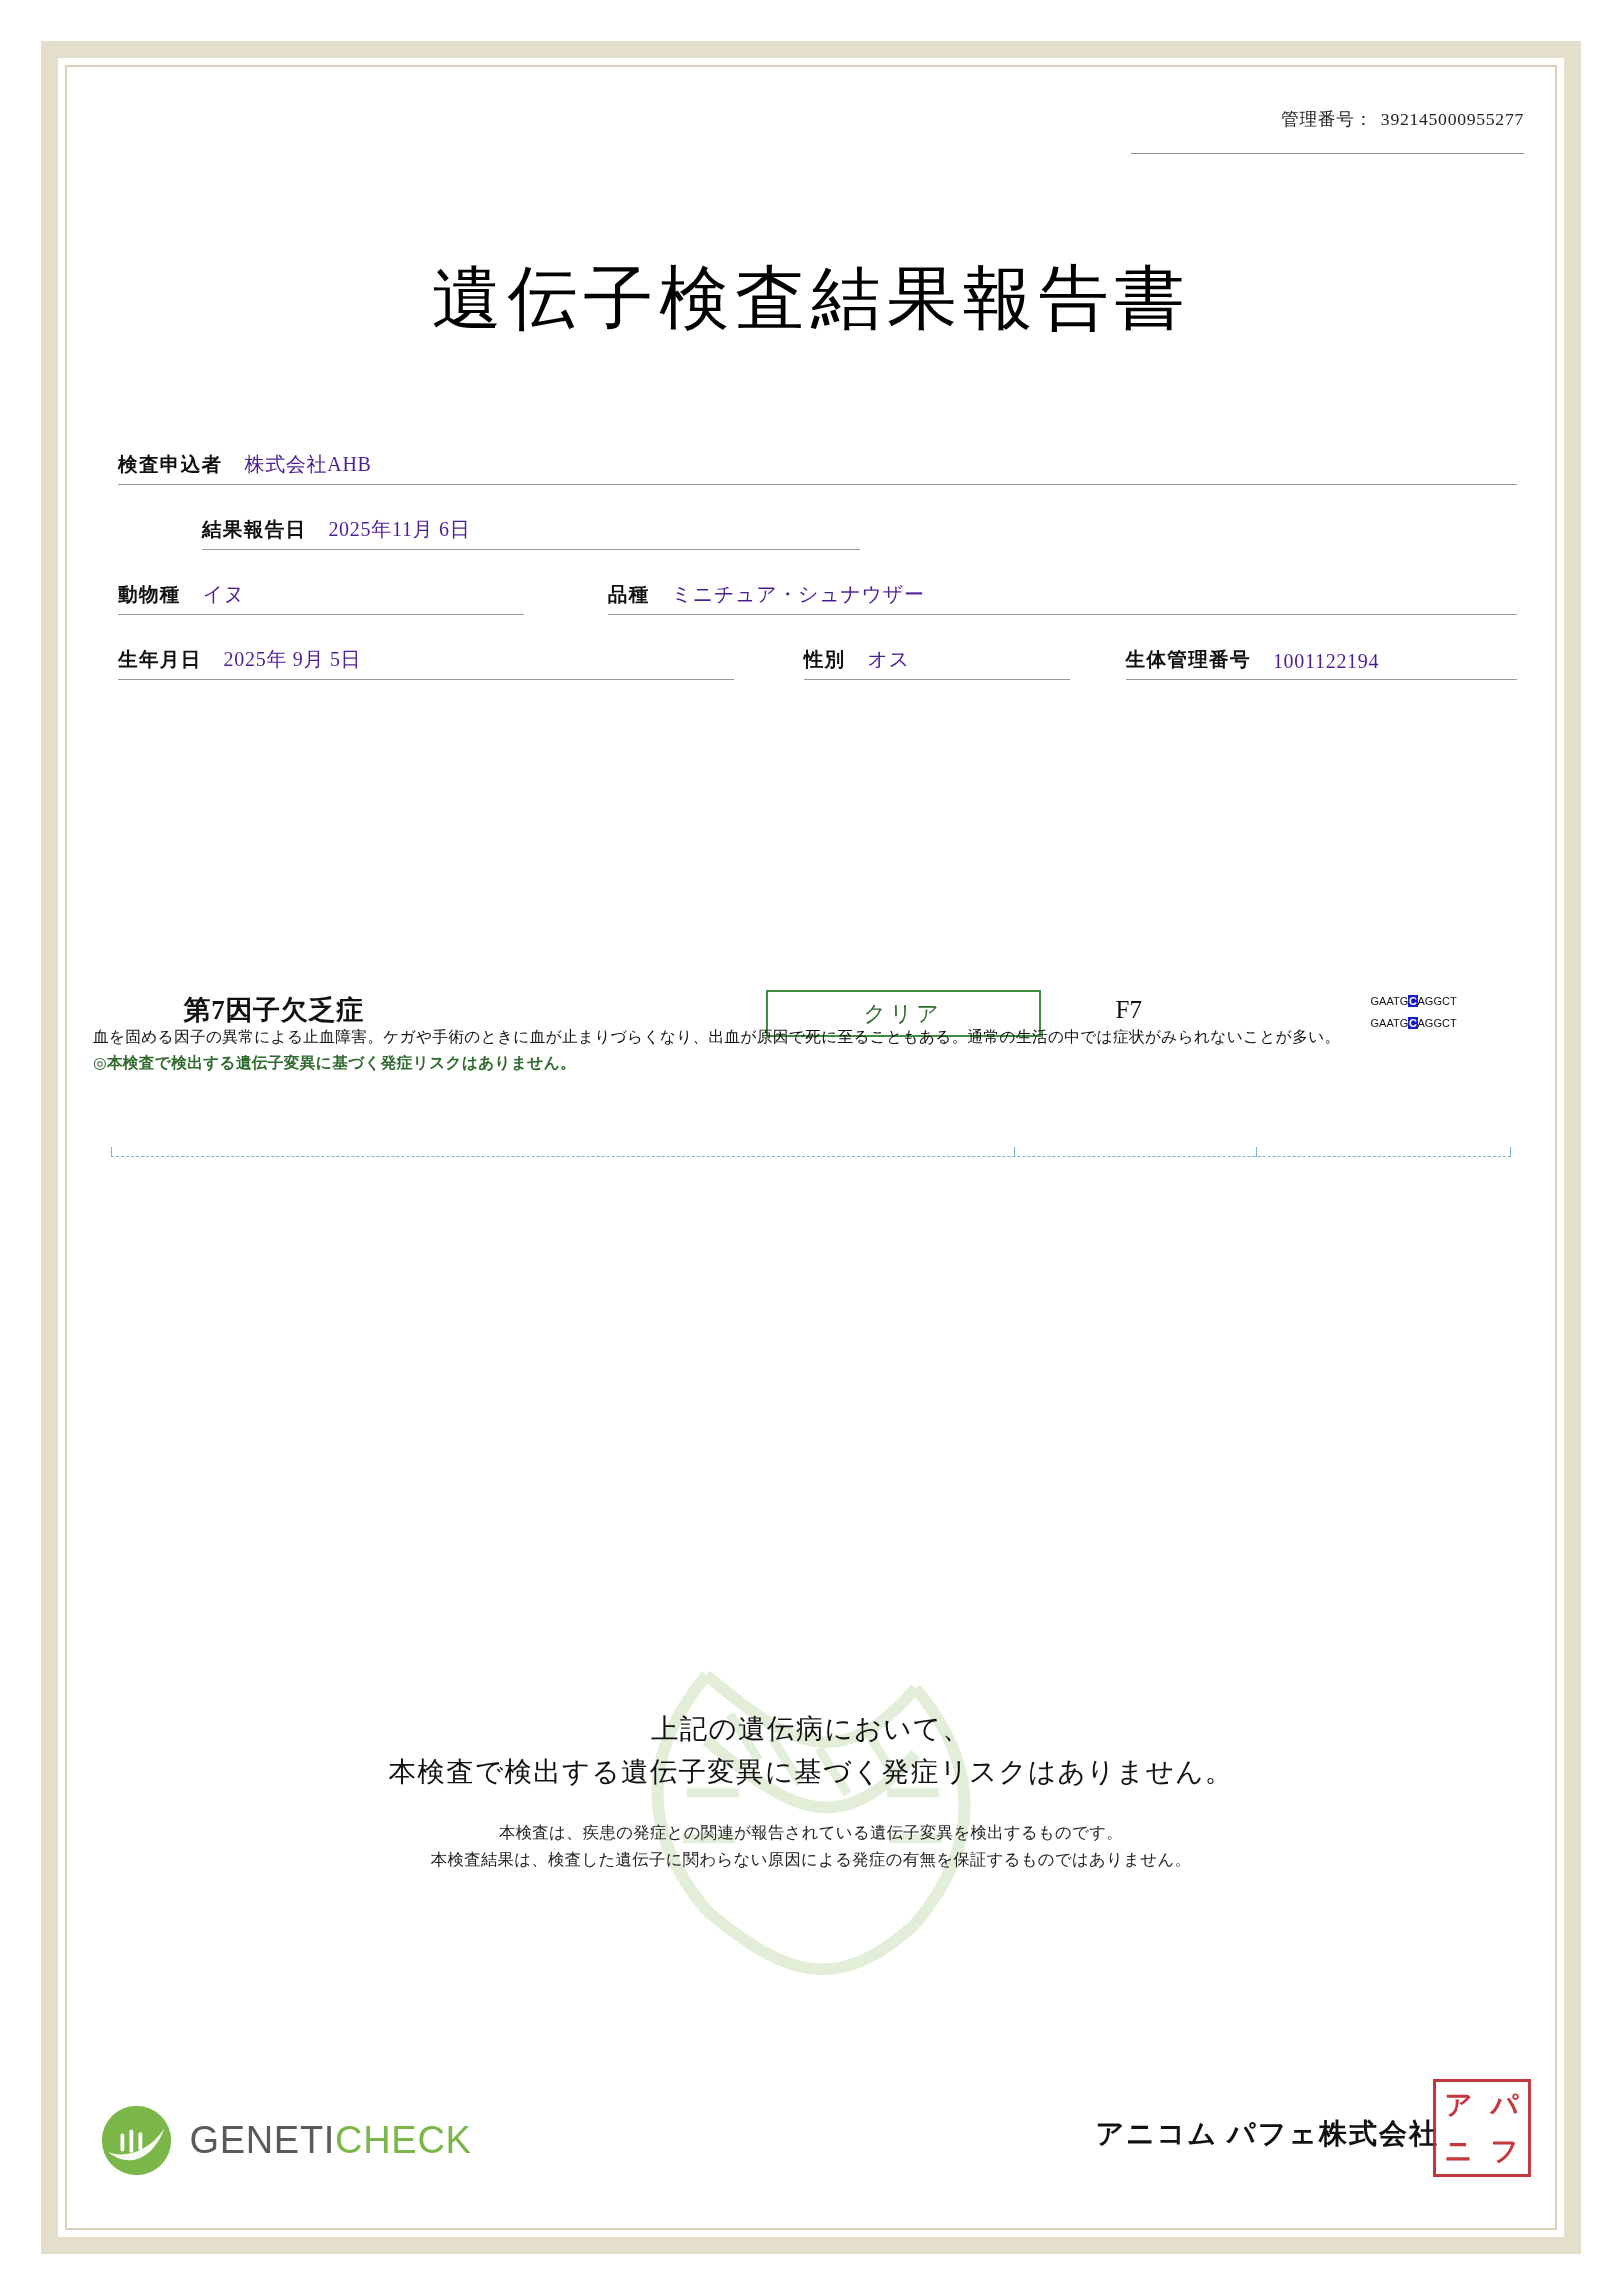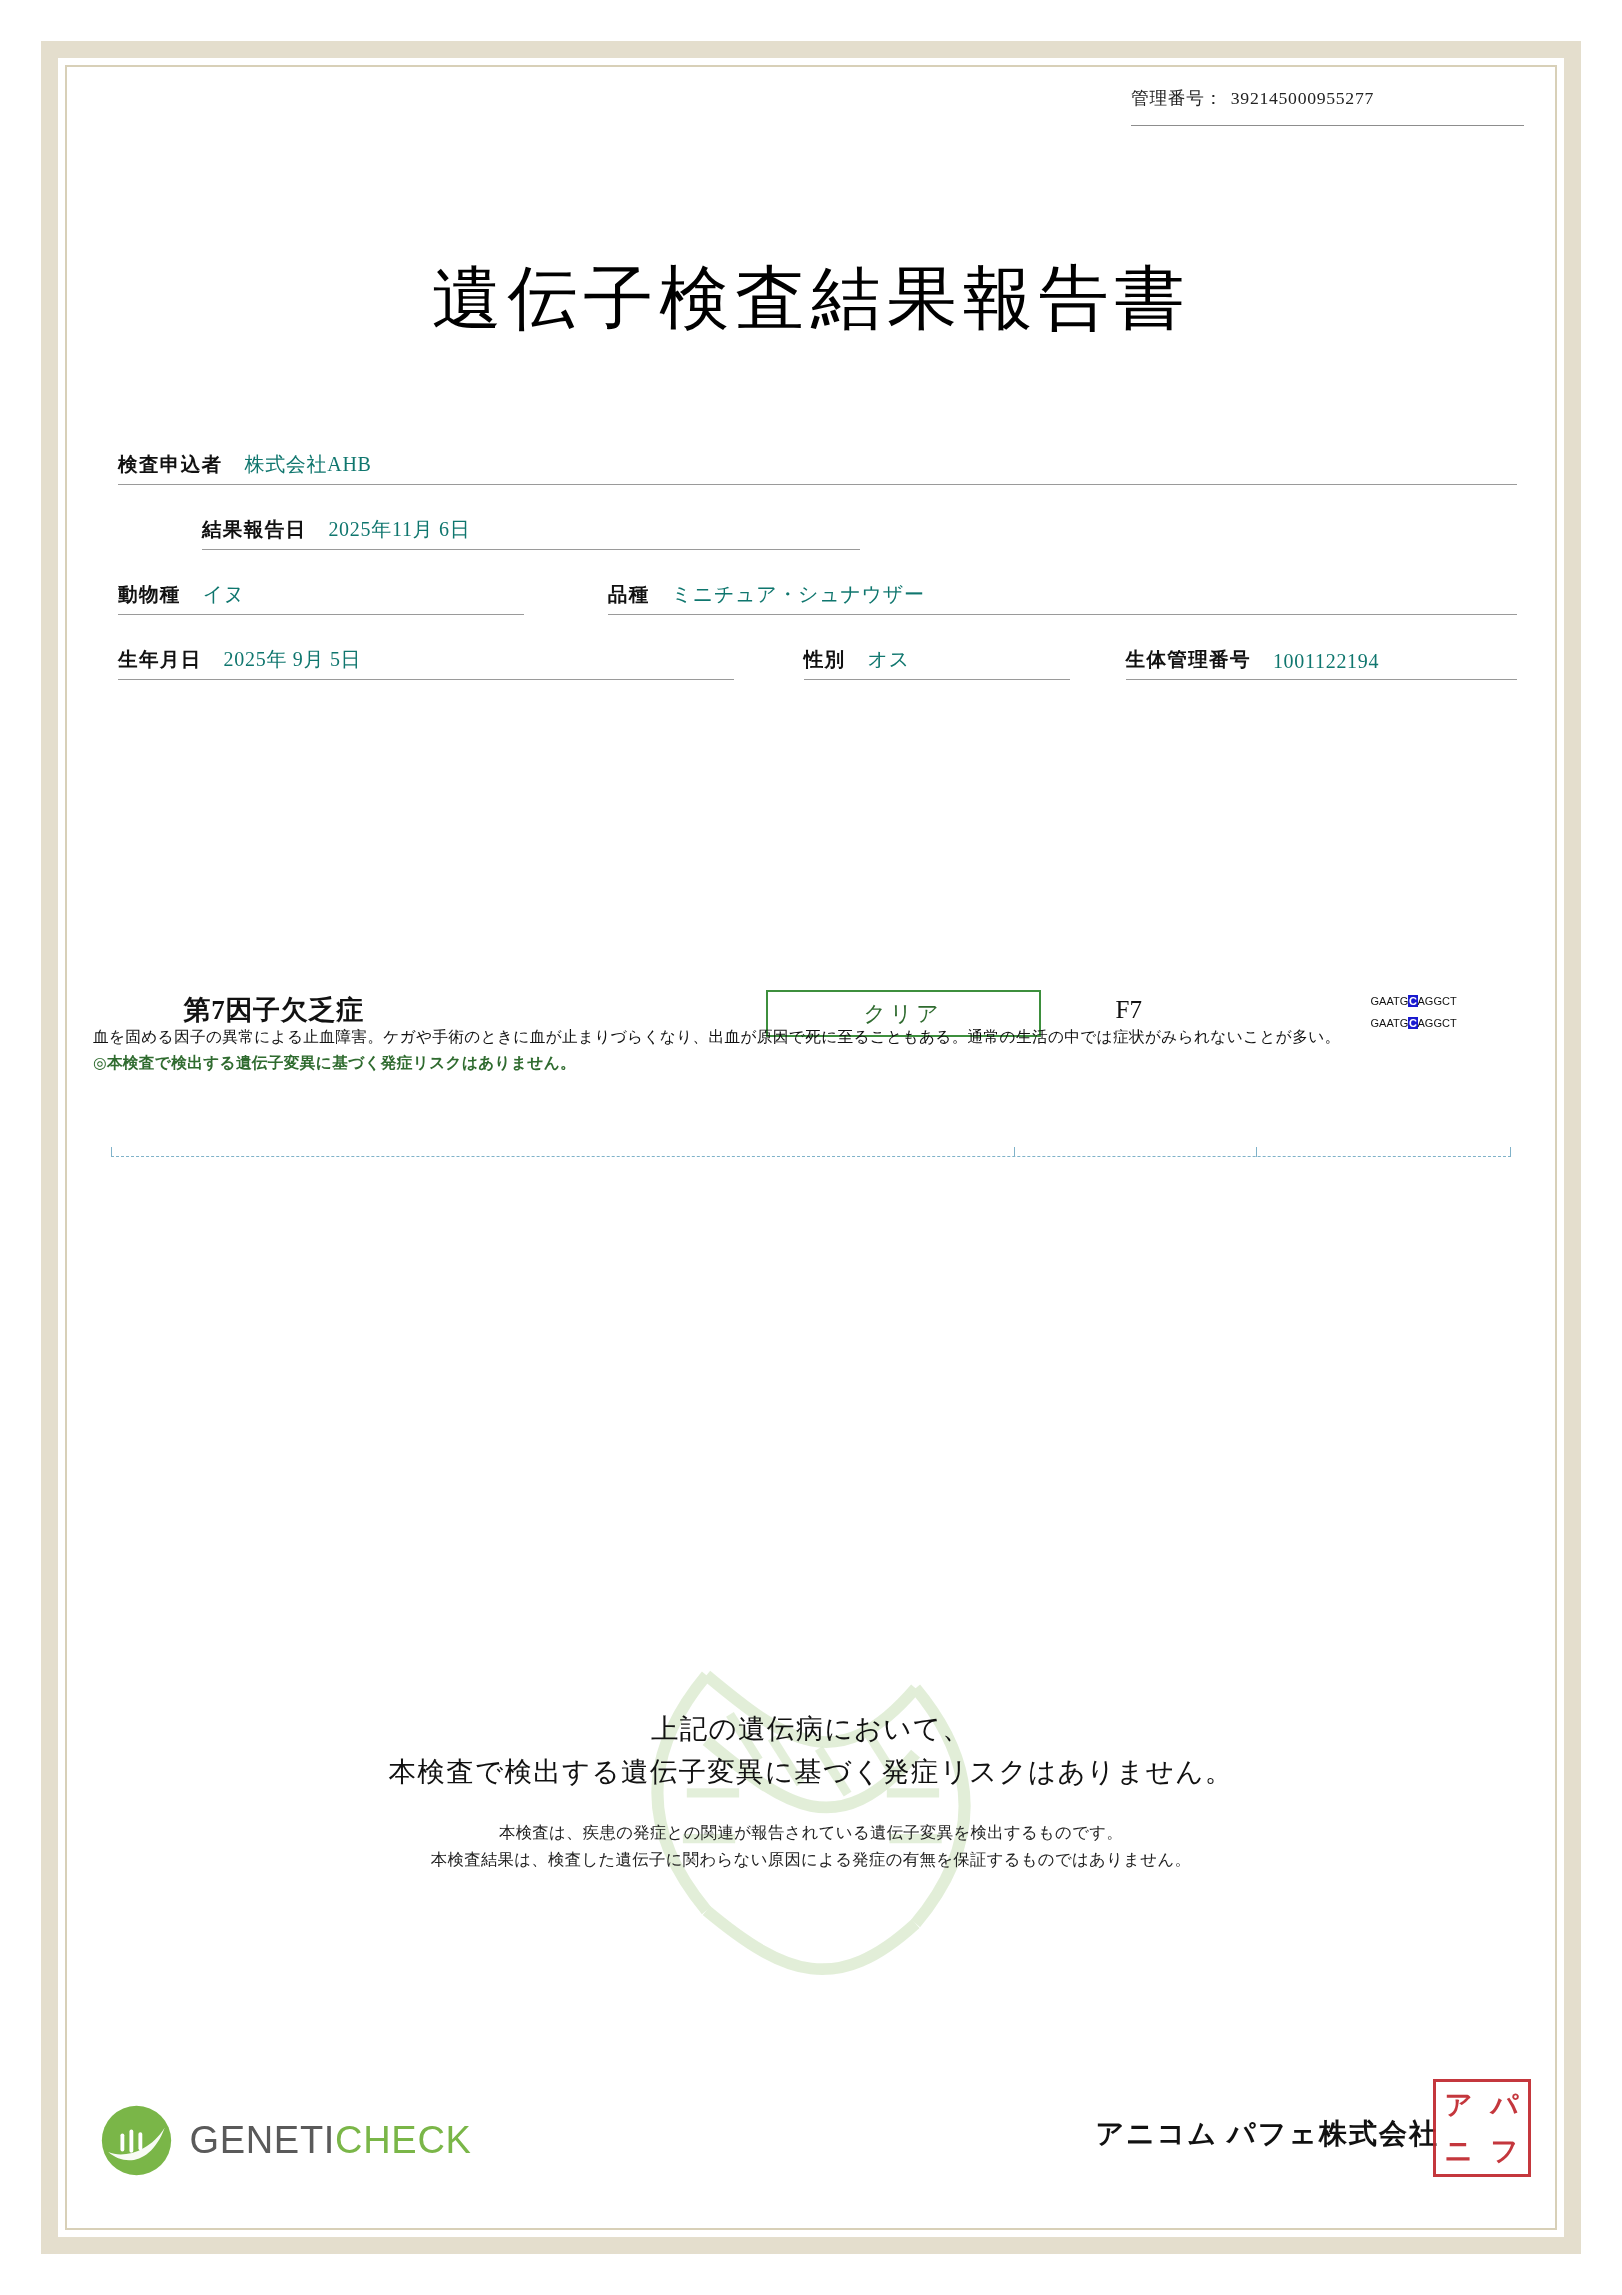--- a/index.html
+++ b/index.html
@@ -37,24 +37,25 @@
 
   .content {
     position: absolute;
     left: 85px; top: 85px; right: 85px; bottom: 85px;
   }
 
   
   .mgmt {
     position: absolute;
     right: 13px;
-    top: 1px;
+    top: 22px;
     width: 393px;
     border-bottom: 1.3px solid #8d8d8d;
-    padding-bottom: 15px;
+    padding-bottom: 22px;
+    text-align: right;
     font-size: 17.7px;
     letter-spacing: 0.7px;
     color: #222;
     white-space: nowrap;
   }
   .mgmt .mgmt-label { margin-right: 7.9px; }
   .mgmt .mgmt-value { font-family: "Liberation Serif", serif; }
 
   
   .doc-title {
@@ -90,21 +91,21 @@
   }
   .field .lbl {
     font-size: 19.6px;
     font-weight: 700;
     color: #111;
     letter-spacing: 1.3px;
     white-space: nowrap;
   }
   .field .val {
     font-size: 20px;
-    color: #0f766e;
+    color: #4c1d95;
     margin-left: 22px;
     white-space: nowrap;
     letter-spacing: 0.7px;
   }
   .f-applicant { width: 100%; }
   .f-appdate  { width: 47%; }
   .f-repdate  { width: 47%; margin-left: 6%; }
   .f-species  { width: 29%; }
   .f-breed    { width: 65%; margin-left: 6%; }
   .f-birth    { width: 44%; }

